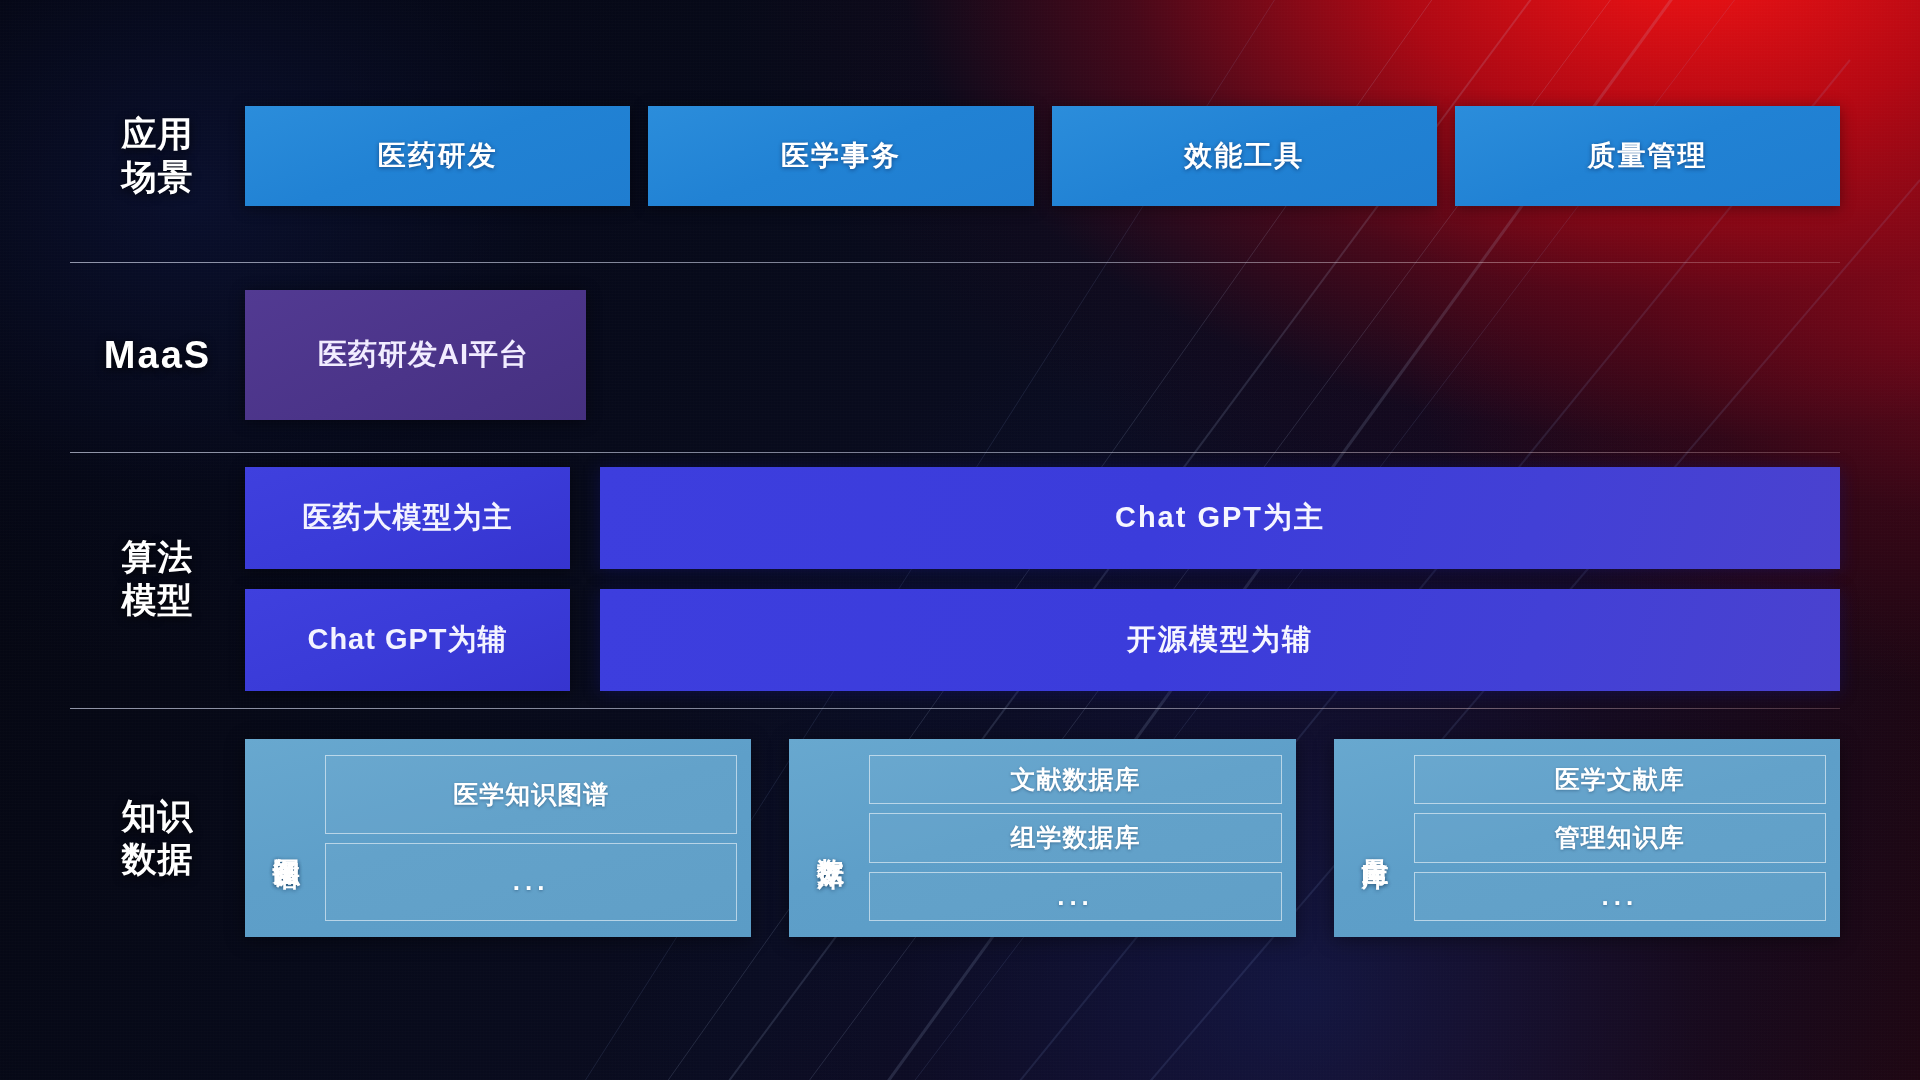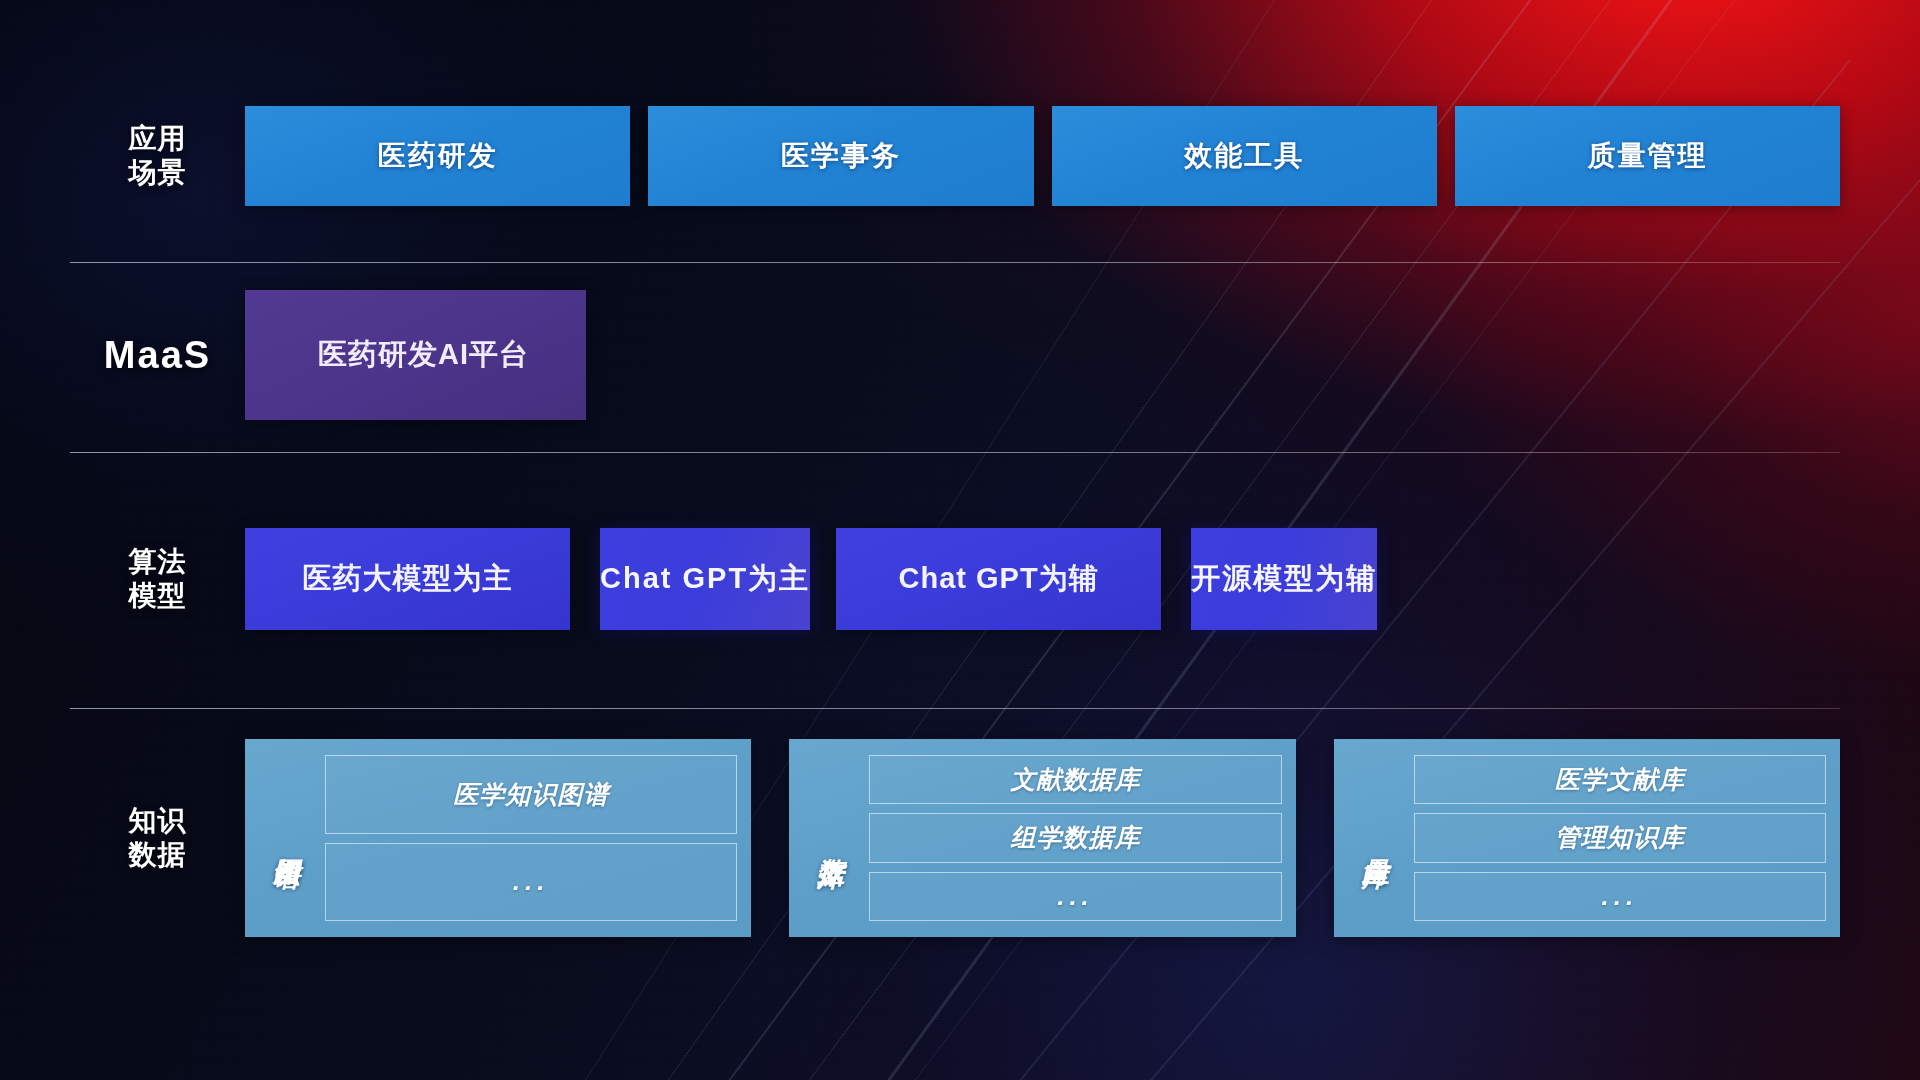--- a/index.html
+++ b/index.html
@@ -58,21 +58,21 @@
     right: 80px;
     display: flex;
     align-items: center;
   }
 
   .rowlabel {
     width: 175px;
     flex: 0 0 175px;
     color: #ffffff;
     font-weight: 700;
-    font-size: 28px;
+    font-size: 35px;
     line-height: 1.22;
     letter-spacing: 1px;
     text-align: center;
     text-shadow: 0 2px 10px rgba(0,0,0,0.8);
     white-space: pre-line;
   }
   .rowlabel.maas {
     font-size: 38px;
     letter-spacing: 2px;
   }
@@ -126,21 +126,21 @@
     height: 130px;
     background: linear-gradient(100deg, #8b4ae4 0%, #9750e8 35%, #a956ec 62%, #b457e4 85%, #bd5ce0 100%);
     display: flex; align-items: center; justify-content: center;
     color: #ffffff;
     font-size: 30px; font-weight: 700; letter-spacing: 2px;
     box-shadow: 0 2px 18px rgba(90,20,160,0.45);
     text-shadow: 0 1px 6px rgba(40,0,70,0.35);
   }
 
   
-  .algrow { display: flex; flex-direction: row; gap: 26px; }
+  .algrow { display: flex; flex-direction: column; gap: 20px; }
   .algline { display: flex; gap: 30px; }
   .alg-left {
     width: 325px;
     flex: 0 0 325px;
     height: 102px;
     background: linear-gradient(160deg, #3f40de 0%, #3a3bd8 50%, #3634cf 100%);
     display: flex; align-items: center; justify-content: center;
     color: #f3f3ff;
     font-size: 29px; font-weight: 700; letter-spacing: 1px;
     box-shadow: 0 2px 14px rgba(0,0,0,0.4);
@@ -149,21 +149,21 @@
     flex: 1 1 auto;
     height: 102px;
     background: linear-gradient(105deg, #3d3ede 0%, #3b3cdb 45%, #4240d6 75%, #4a42cf 100%);
     display: flex; align-items: center; justify-content: center;
     color: #f6f6ff;
     font-size: 29px; font-weight: 700; letter-spacing: 2px;
     box-shadow: 0 2px 16px rgba(20,20,120,0.42);
   }
 
   
-  .knowrow { display: flex; gap: 38px; font-style: italic; }
+  .knowrow { display: flex; gap: 38px; }
   .knowcard {
     flex: 1 1 0;
     background: linear-gradient(165deg, #68a8cf 0%, #5e9fc9 45%, #5b9cc6 100%);
     display: flex;
     align-items: stretch;
     padding: 16px 14px 16px 10px;
     gap: 8px;
     box-shadow: 0 3px 18px rgba(0,0,0,0.4);
     min-height: 198px;
     box-sizing: border-box;

